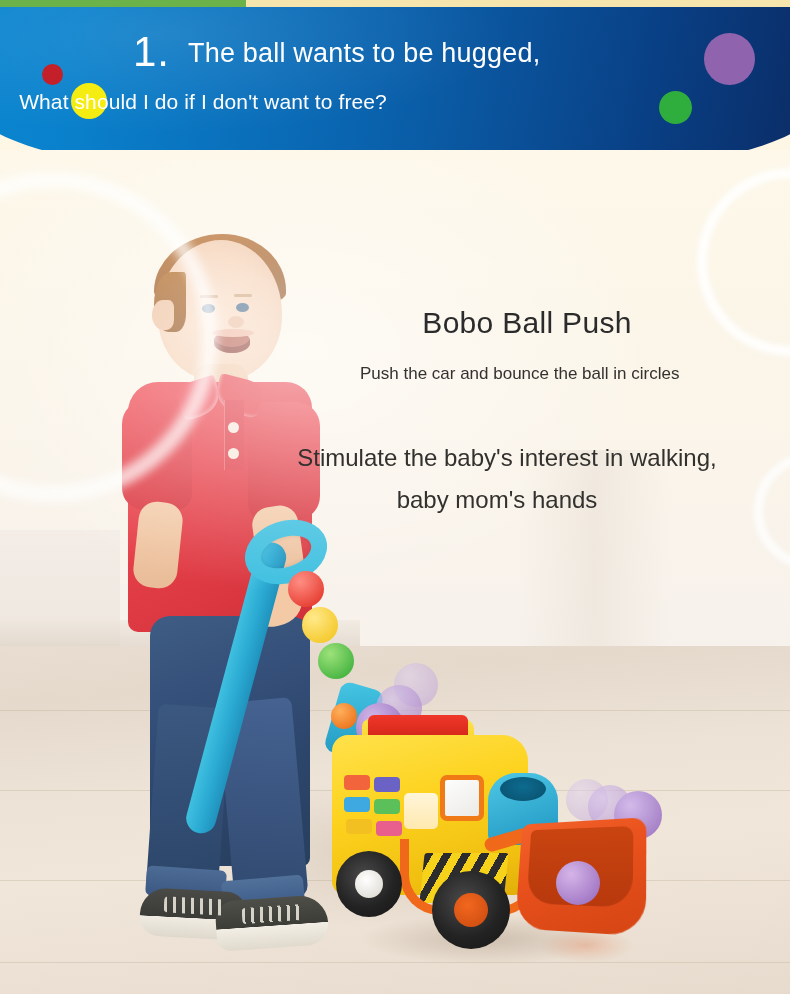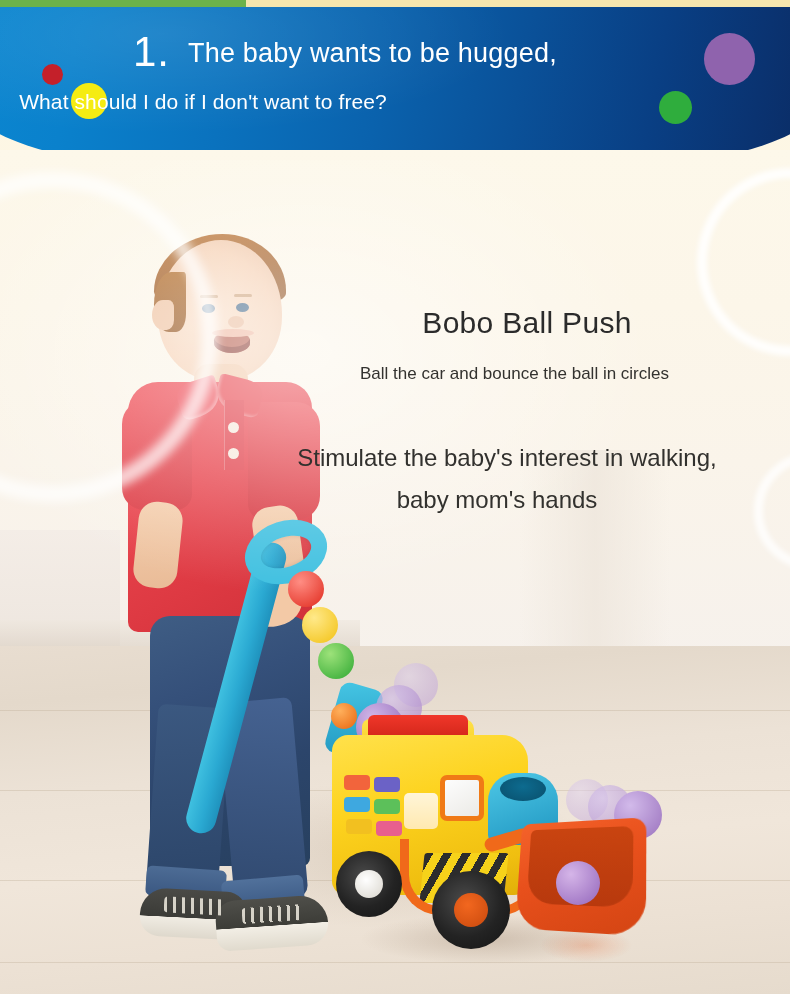--- a/index.html
+++ b/index.html
@@ -428,21 +428,21 @@
 
   <div class="banner">
     <div class="banner-sheen"></div>
     <div class="banner-dot dot-red"></div>
     <div class="banner-dot dot-yellow"></div>
     <div class="banner-dot dot-purple"></div>
     <div class="banner-dot dot-green"></div>
   </div>
 
   <div class="banner-num">1.</div>
-  <div class="banner-line1">The baby wants to be hugged,</div>
+  <div class="banner-line1">The ball wants to be hugged,</div>
   <div class="banner-line2">What should I do if I don't want to free?</div>
 
   <div class="scene">
     <div class="wall"></div>
     <div class="wall-panelL"></div>
     <div class="wall-panelR"></div>
     <div class="baseboard"></div>
     <div class="floor"></div>
     <div class="floor-plank" style="left:0;top:560px;width:790px;"></div>
     <div class="floor-plank" style="left:0;top:640px;width:790px;"></div>
@@ -537,18 +537,18 @@
     </div>
   </div>
 
   <div class="wall-soft"></div>
   <div class="ring ring-left"></div>
   <div class="ring ring-r1"></div>
   <div class="ring ring-r2"></div>
 
   <div class="copy">
     <div class="prod-title">Bobo Ball Push</div>
-    <div class="prod-sub">Ball the car and bounce the ball in circles</div>
+    <div class="prod-sub">Push the car and bounce the ball in circles</div>
     <div class="tag-line1">Stimulate the baby's interest in walking,</div>
     <div class="tag-line2">baby mom's hands</div>
   </div>
 
 </div>
 
 </body></html>

